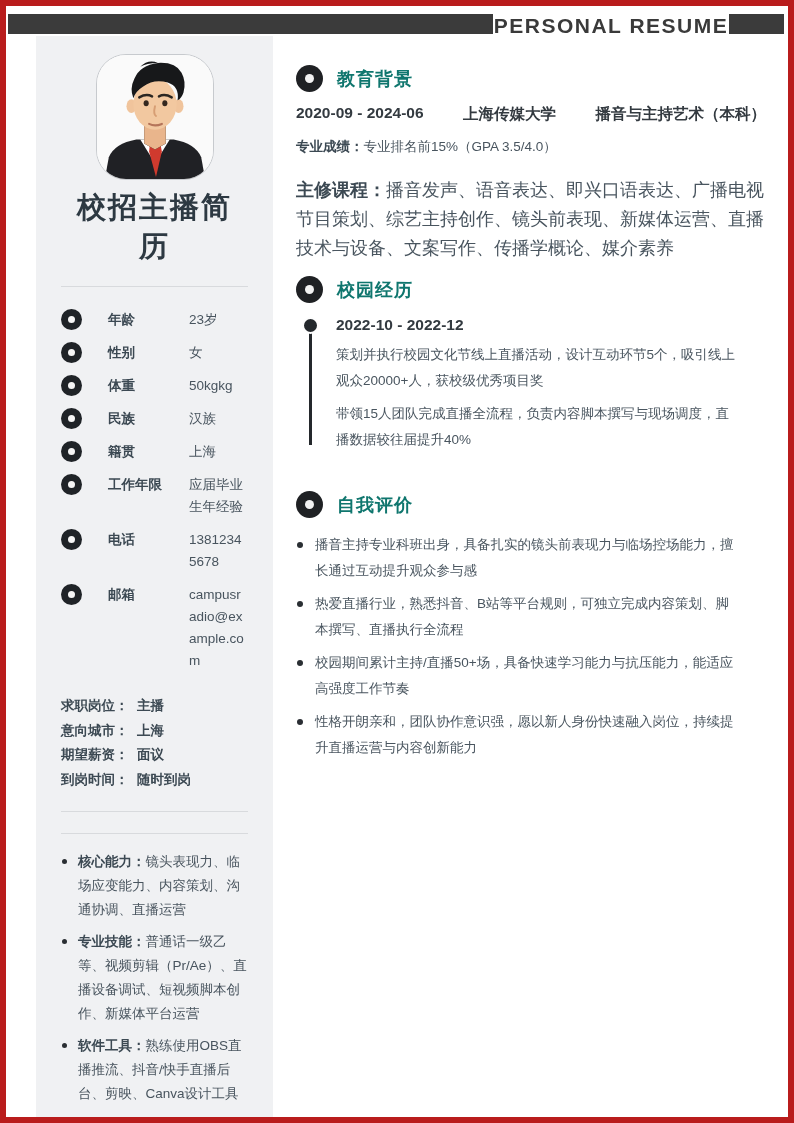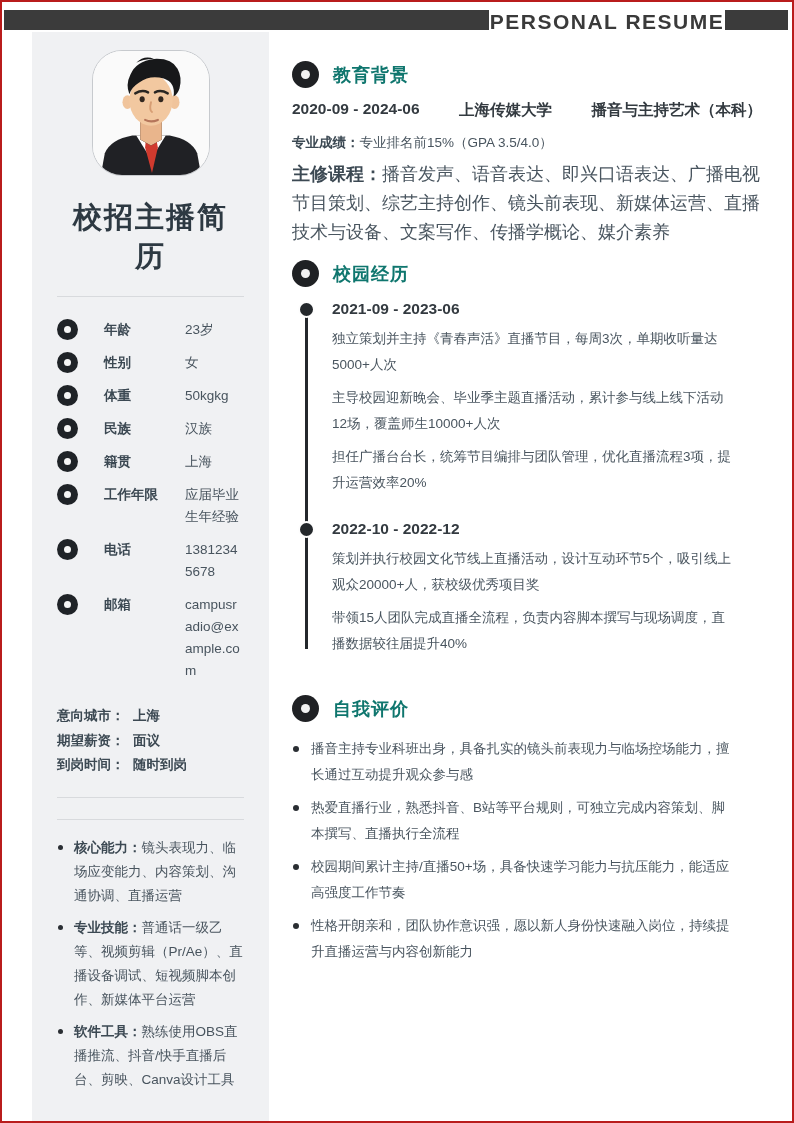--- a/index.html
+++ b/index.html
@@ -1,32 +1,32 @@
 <!DOCTYPE html>
 <html><head>
 <meta charset="utf-8">
 <style>
   html,body{margin:0;padding:0;background:#fff;}
   body{font-family:"Liberation Sans","DejaVu Sans",sans-serif;}
   .page{position:relative;width:794px;height:1123px;background:#fff;overflow:hidden;
-        border:2px solid #b91c1c;box-sizing:border-box;}
+        border:6px solid #b91c1c;box-sizing:border-box;}
 
   
   .topbar{position:absolute;left:2px;right:4px;top:8px;height:20px;background:#3b3b3b;}
   .banner-title{position:absolute;left:487px;top:0;width:236px;height:40px;background:#ffffff;
         display:flex;align-items:center;justify-content:center;
         font-size:21px;font-weight:bold;letter-spacing:1.5px;color:#3a3a3a;z-index:2;}
 
   
   .sidebar{position:absolute;left:30px;top:30px;width:237px;bottom:0;background:#f0f1f3;
         box-sizing:border-box;padding:18px 25px 0 25px;}
   .photo{width:118px;height:126px;margin:0 auto;border-radius:30px;background:#fbfbfb;
         border:1px solid #c7cace;overflow:hidden;box-sizing:border-box;}
   .photo svg{display:block;width:100%;height:100%;}
-  .side-name{margin:22px auto 0;width:176px;font-size:29px;font-weight:bold;line-height:39px;
+  .side-name{margin:8px auto 0;width:176px;font-size:29px;font-weight:bold;line-height:39px;
         text-align:center;color:#2d3942;letter-spacing:2px;word-break:break-all;}
   .divider{height:1px;background:#d8dadd;}
   .div1{margin-top:20px;}
   .info-list{margin-top:22px;}
   .info-row{display:flex;align-items:flex-start;margin-bottom:11px;font-size:13.5px;gap:16px;}
   .donut-sm{width:21px;height:21px;border-radius:50%;background:#1f2327;position:relative;
         flex:none;margin-right:10px;}
   .donut-sm::after{content:"";position:absolute;left:7px;top:7px;right:7px;bottom:7px;
         background:#f5f5f5;border-radius:50%;}
   .info-label{width:65px;flex:none;font-weight:bold;color:#3c4953;line-height:21px;}
@@ -50,21 +50,21 @@
   
   .main{position:absolute;left:290px;top:59px;width:470px;}
   .sec-header{display:flex;align-items:center;margin-bottom:12px;}
   .donut-lg{width:27px;height:27px;border-radius:50%;background:#1f2124;position:relative;
         flex:none;margin-right:14px;}
   .donut-lg::after{content:"";position:absolute;left:9px;top:9px;right:9px;bottom:9px;
         background:#f2f2f2;border-radius:50%;}
   .sec-title{font-size:18px;font-weight:bold;color:#0f766e;letter-spacing:1px;}
   .edu-row{display:flex;justify-content:space-between;font-size:15.5px;font-weight:bold;
         color:#333a40;margin-bottom:9px;}
-  .body-line{font-size:13.5px;line-height:26px;color:#49555f;margin:0 0 4px 0;}
+  .body-line{font-size:13.5px;line-height:26px;color:#49555f;margin:0 0 16px 0;}
   .courses{font-size:18px;line-height:29px;color:#49555f;margin:0;}
 
   .campus{margin-top:13px;}
   .timeline{position:relative;padding-left:40px;margin-top:13px;}
   .tl-line{position:absolute;left:13px;top:11px;bottom:32px;width:3px;background:#24282c;}
   .tl-item{position:relative;padding-bottom:17px;}
   .tl-dot{position:absolute;left:-34px;top:1px;width:13px;height:13px;border-radius:50%;
         background:#24282c;border:2px solid #fdfdfd;}
   .tl-date{font-size:15.5px;font-weight:bold;color:#333a40;margin-bottom:8px;}
   .tl-item p{font-size:13.5px;line-height:25.5px;color:#49555f;margin:0 0 8px 0;width:402px;}
@@ -161,20 +161,24 @@
       </div>
       <div class="info-row">
         <span class="donut-sm"></span>
         <span class="info-label">邮箱</span>
         <span class="info-value">campusradio@example.com</span>
       </div>
     </div>
 
     <div class="summary-list">
       <div class="summary-row">
+        <span class="summary-label">求职岗位：</span>
+        <span class="summary-value">主播</span>
+      </div>
+      <div class="summary-row">
         <span class="summary-label">意向城市：</span>
         <span class="summary-value">上海</span>
       </div>
       <div class="summary-row">
         <span class="summary-label">期望薪资：</span>
         <span class="summary-value">面议</span>
       </div>
       <div class="summary-row">
         <span class="summary-label">到岗时间：</span>
         <span class="summary-value">随时到岗</span>
@@ -228,27 +232,20 @@
     </div>
 
     <div class="section campus">
       <div class="sec-header">
         <span class="donut-lg"></span>
         <span class="sec-title">校园经历</span>
       </div>
       <div class="timeline">
         <div class="tl-line"></div>
 
-        <div class="tl-item">
-          <span class="tl-dot"></span>
-          <div class="tl-date">2021-09 - 2023-06</div>
-          <p>独立策划并主持《青春声活》直播节目，每周3次，单期收听量达5000+人次</p>
-          <p>主导校园迎新晚会、毕业季主题直播活动，累计参与线上线下活动12场，覆盖师生10000+人次</p>
-          <p>担任广播台台长，统筹节目编排与团队管理，优化直播流程3项，提升运营效率20%</p>
-        </div>
 
         <div class="tl-item">
           <span class="tl-dot"></span>
           <div class="tl-date">2022-10 - 2022-12</div>
           <p>策划并执行校园文化节线上直播活动，设计互动环节5个，吸引线上观众20000+人，获校级优秀项目奖</p>
           <p>带领15人团队完成直播全流程，负责内容脚本撰写与现场调度，直播数据较往届提升40%</p>
         </div>
       </div>
     </div>
 

